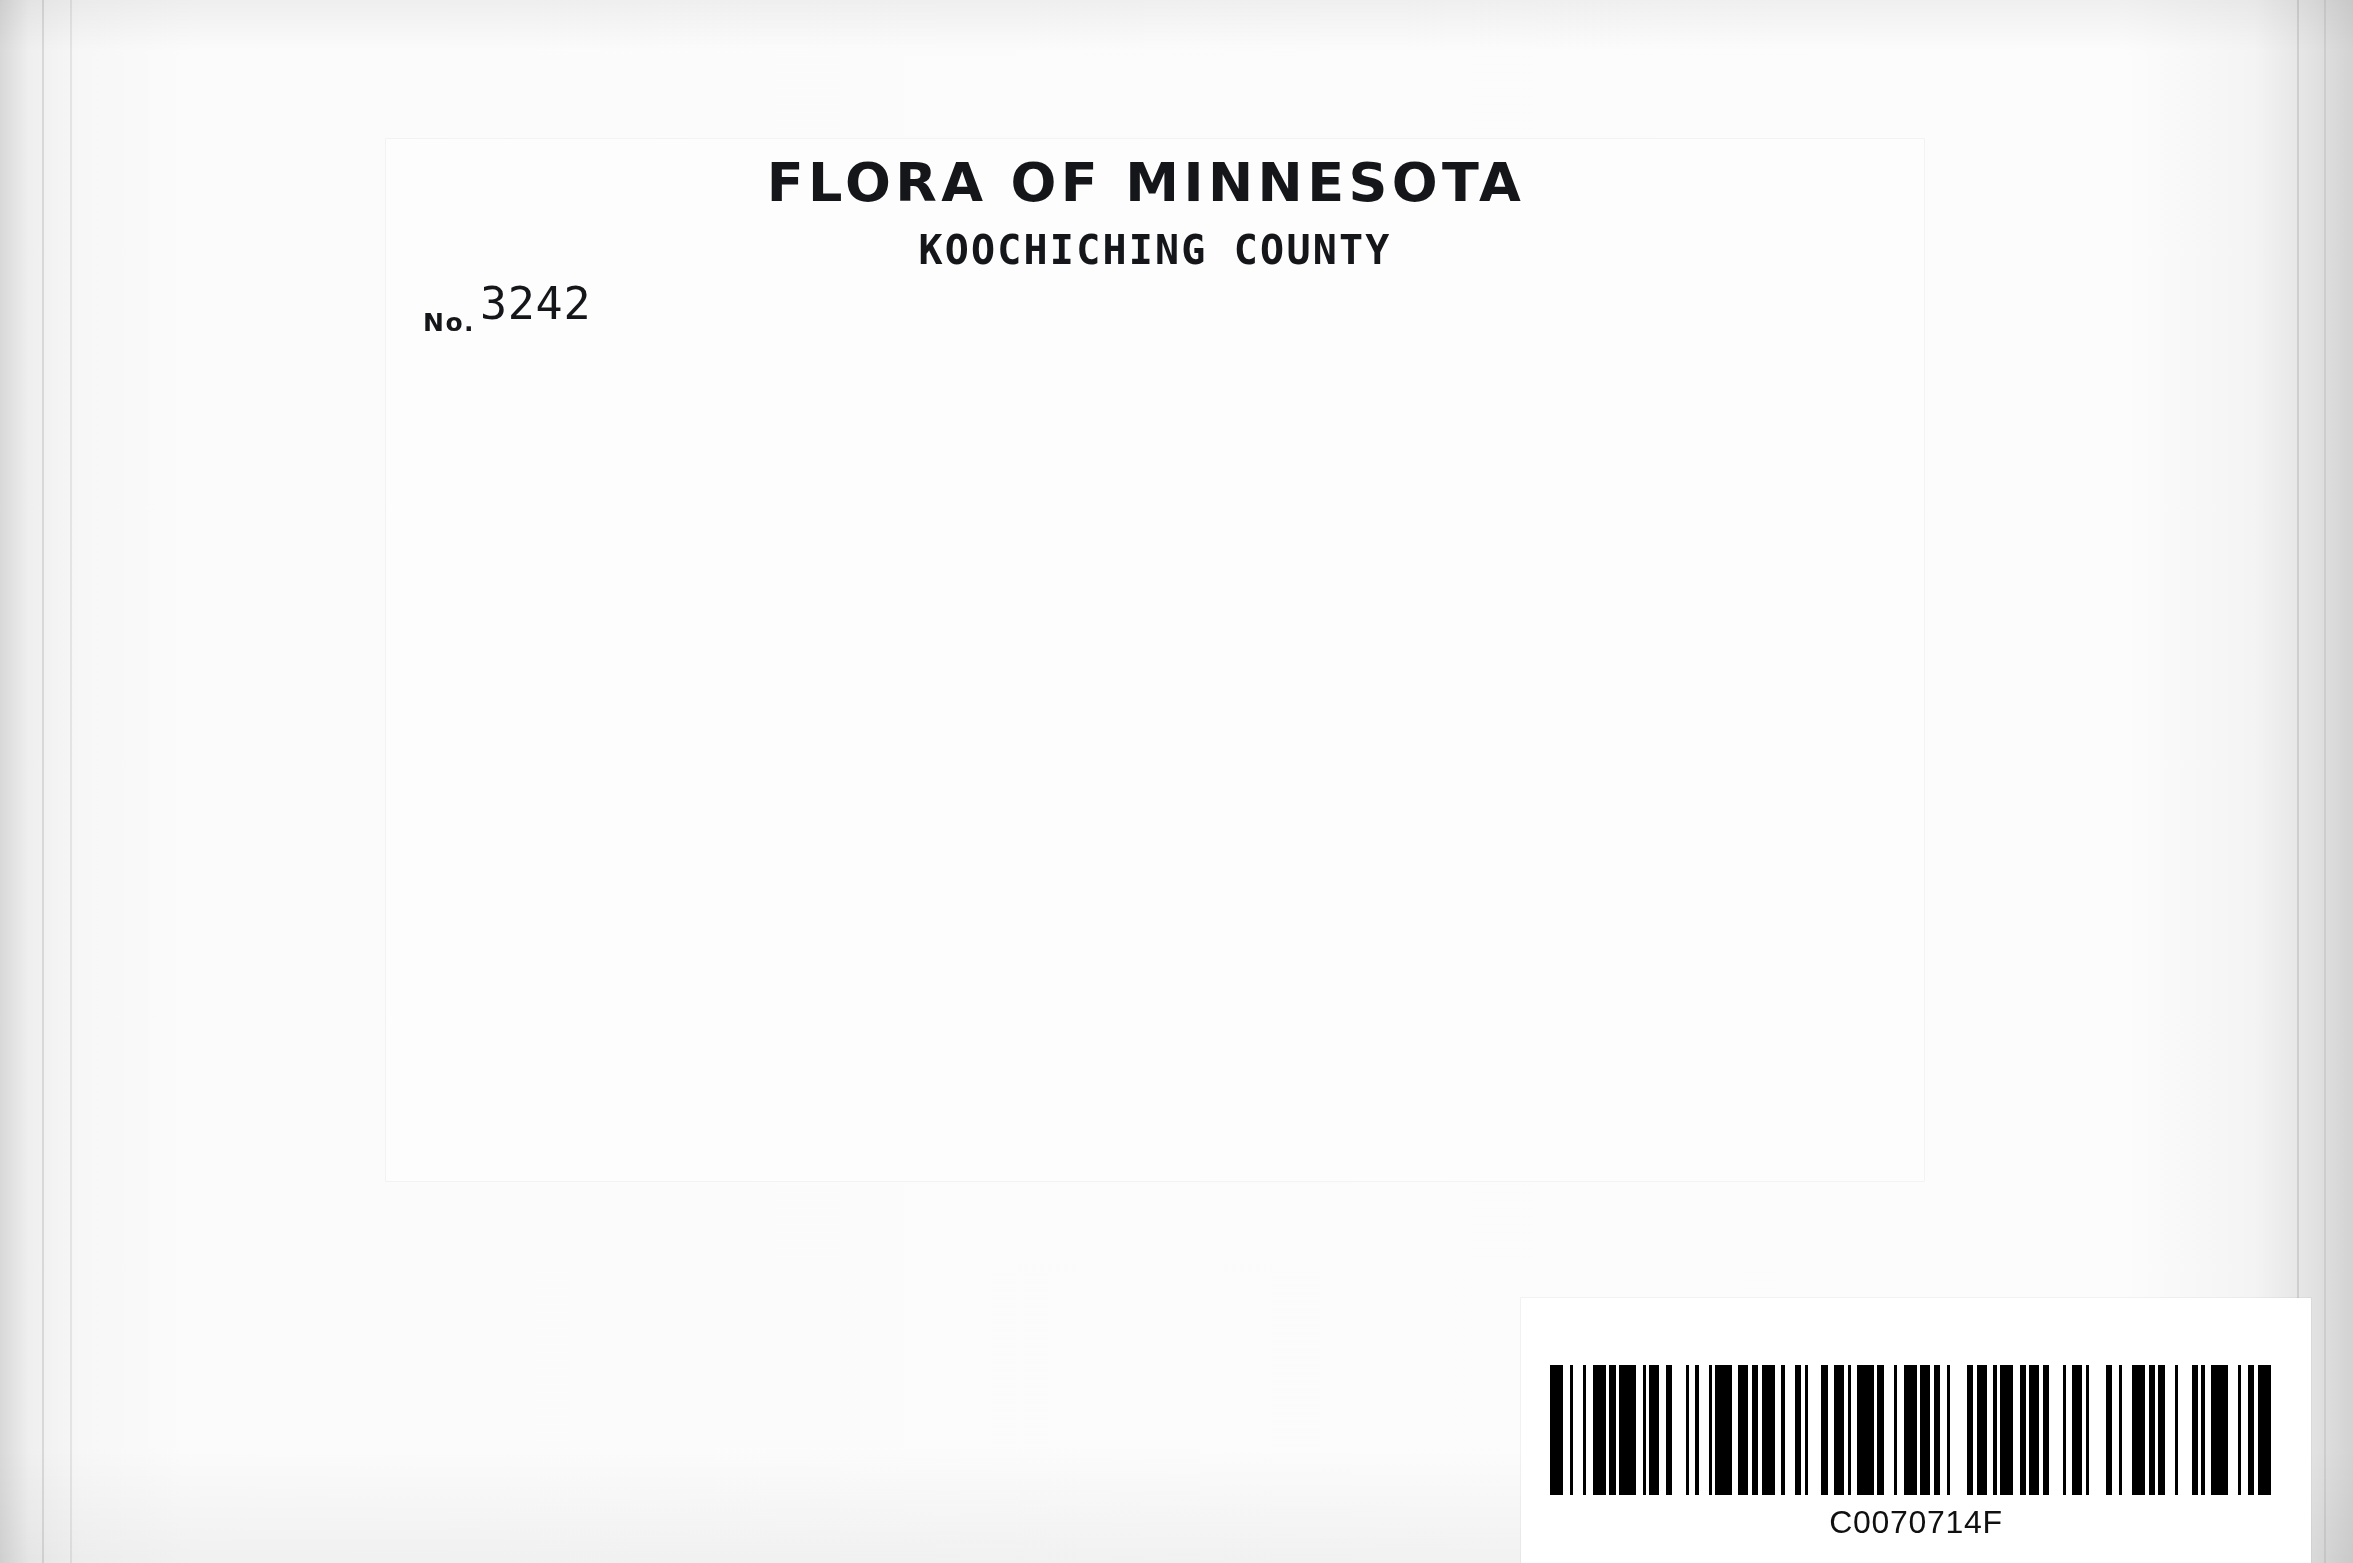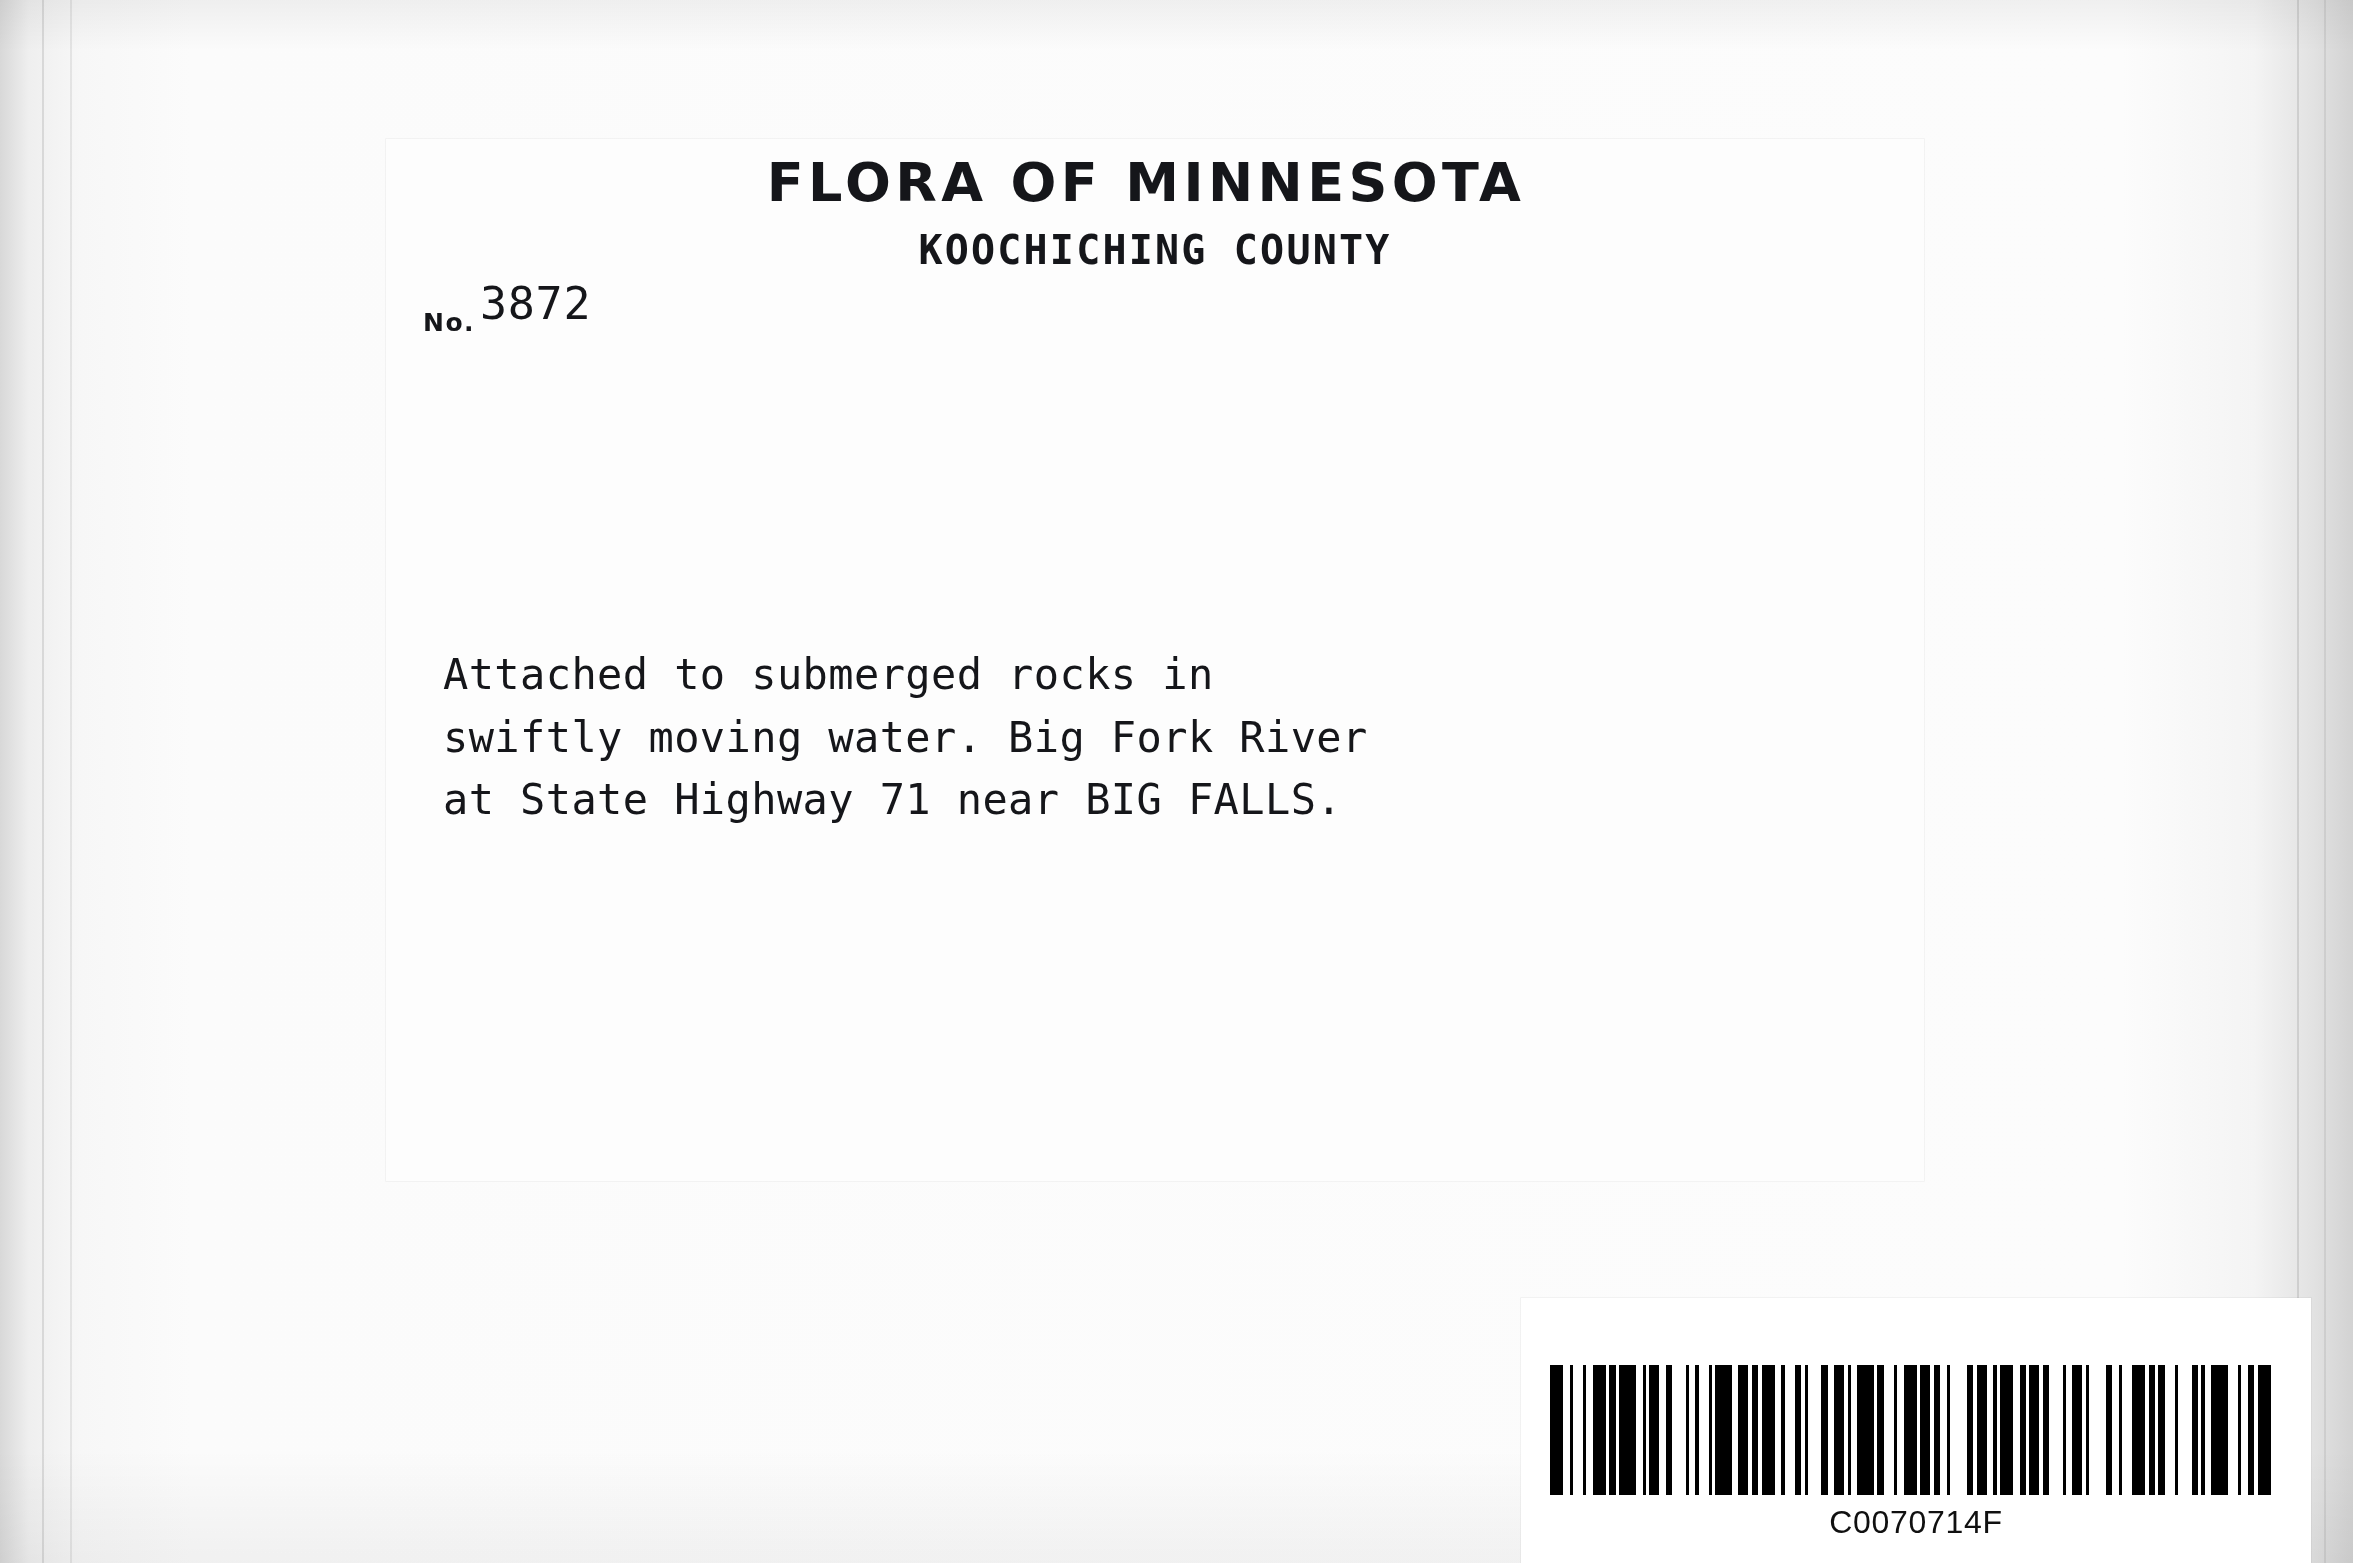--- a/index.html
+++ b/index.html
@@ -227,28 +227,25 @@
 </div>
 
 <div class="label-card">
   <div class="label-inner">
 
     <div class="lbl-title">FLORA OF MINNESOTA</div>
     <div class="lbl-subtitle">KOOCHICHING COUNTY</div>
 
     <div class="no-row">
       <span class="no-label">No.</span>
-      <span class="no-value">3872</span>
+      <span class="no-value">3242</span>
     </div>
 
 
 
-    <div class="habitat">Attached to submerged rocks in
-swiftly moving water. Big Fork River
-at State Highway 71 near BIG FALLS.</div>
 
 
 
   </div>
 </div>
 
 <div class="barcode-card">
   <div class="barcode-bars" id="barcode-bars">
       <i style="width: 13.2px;"></i>
       <i style="width: 6.6px; background: transparent;"></i>

